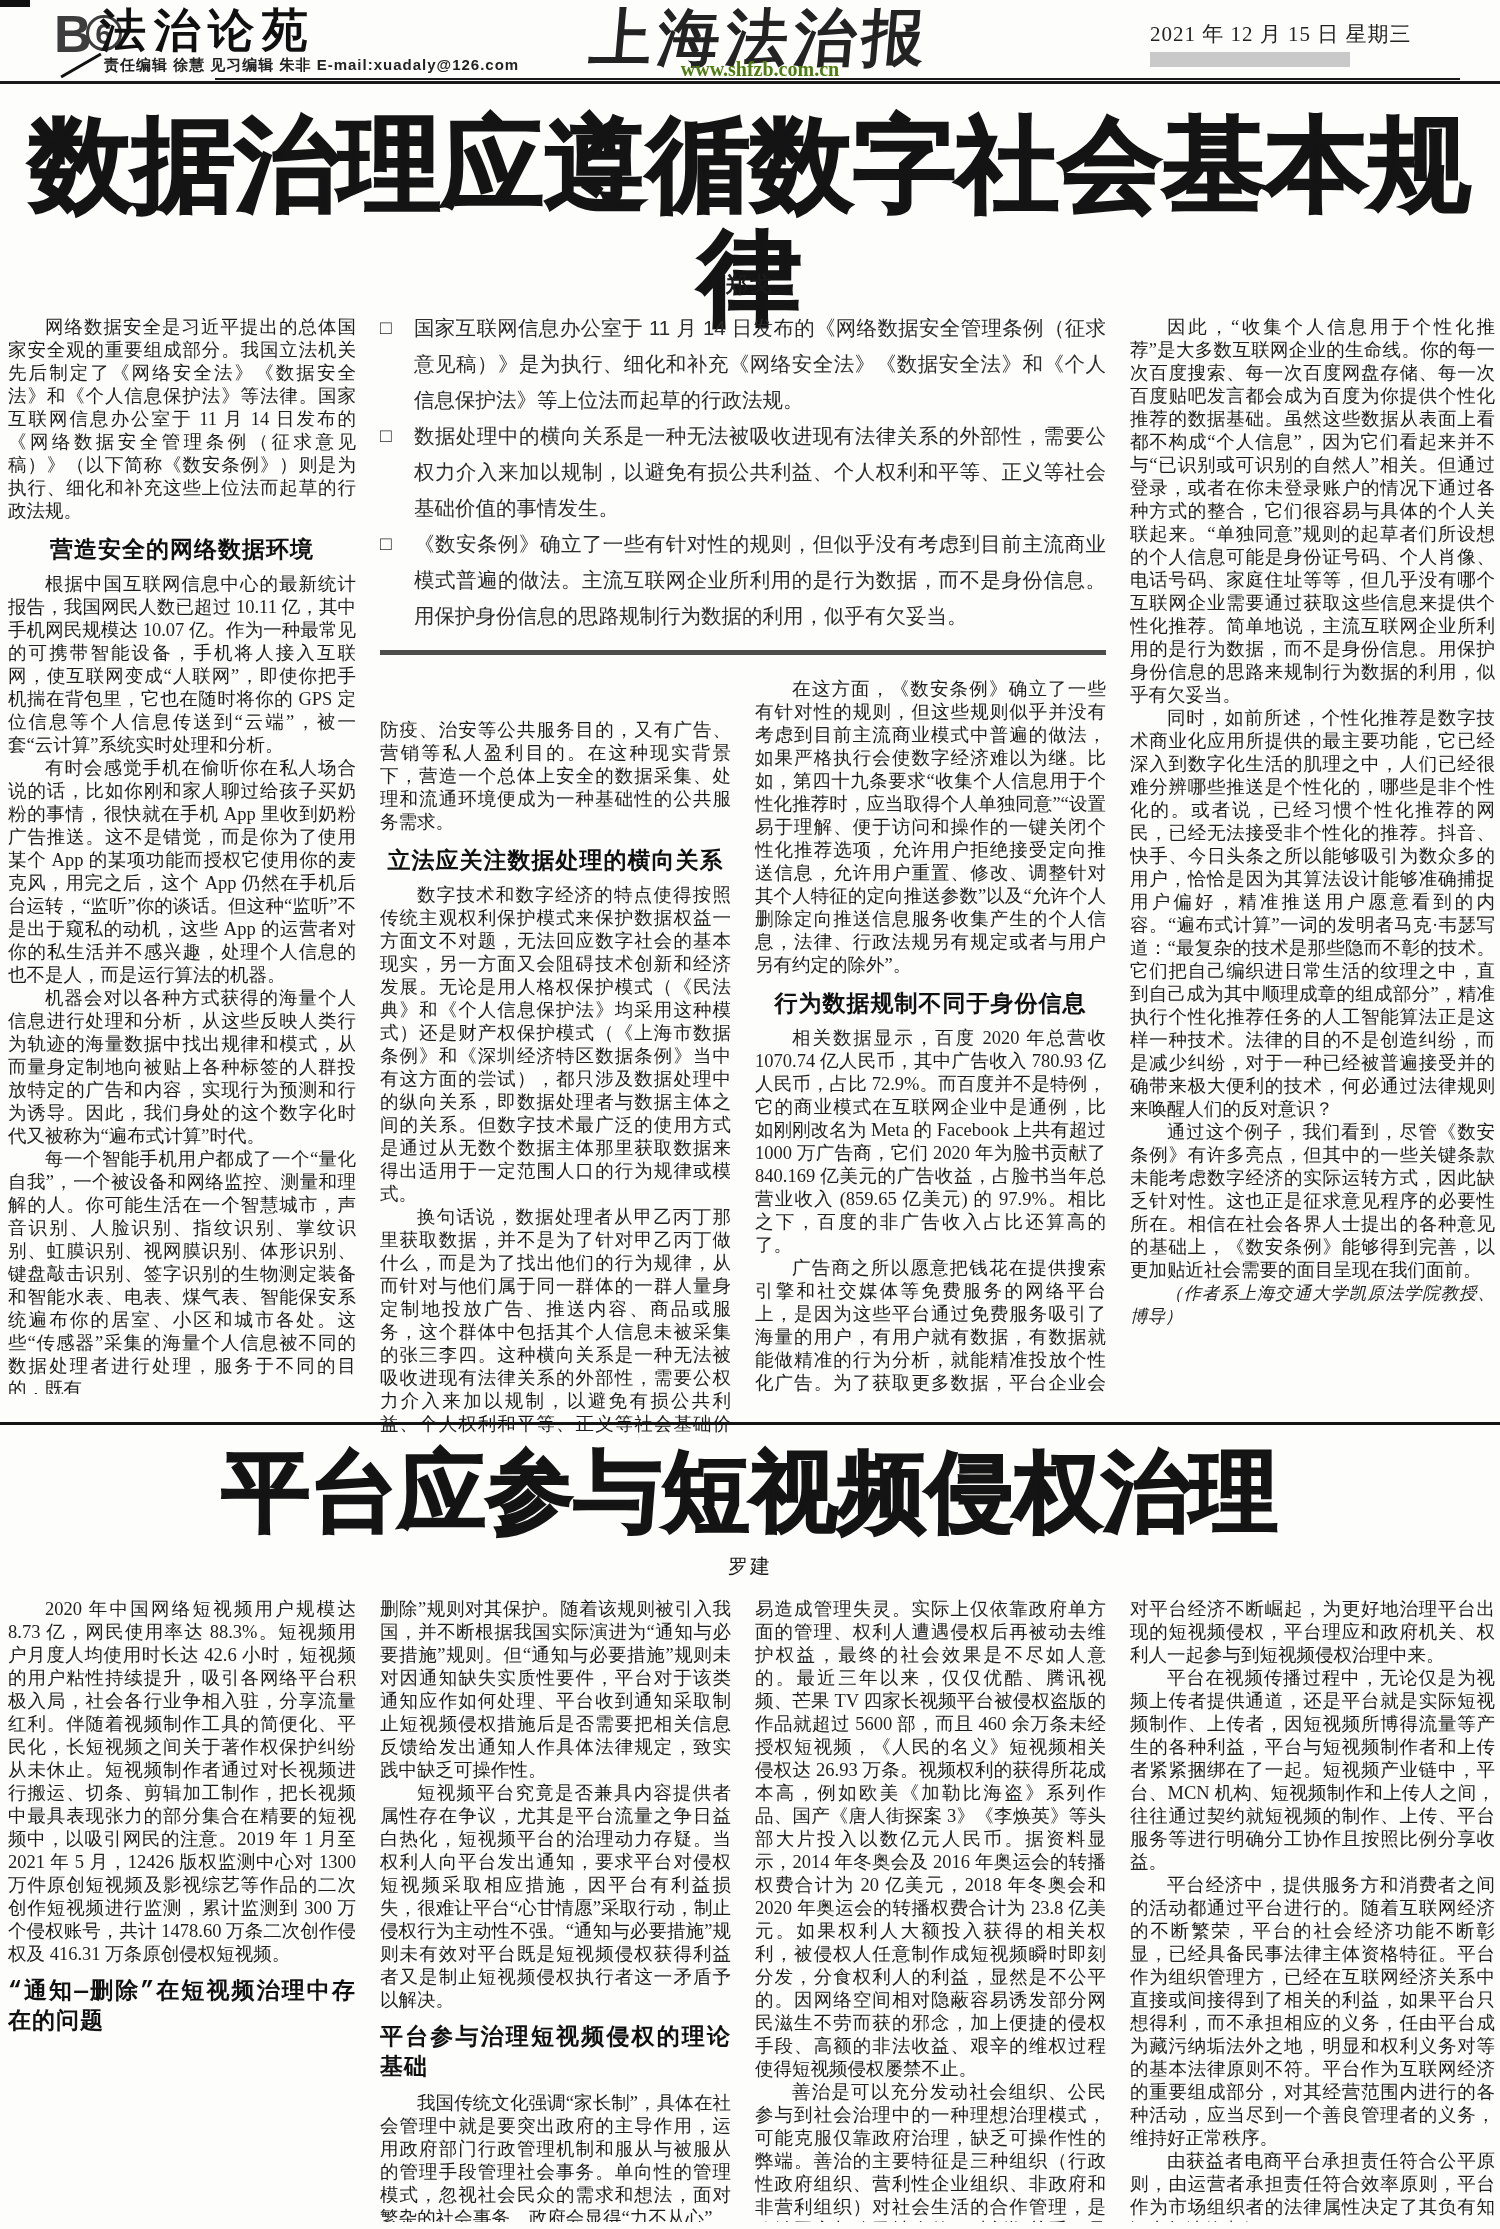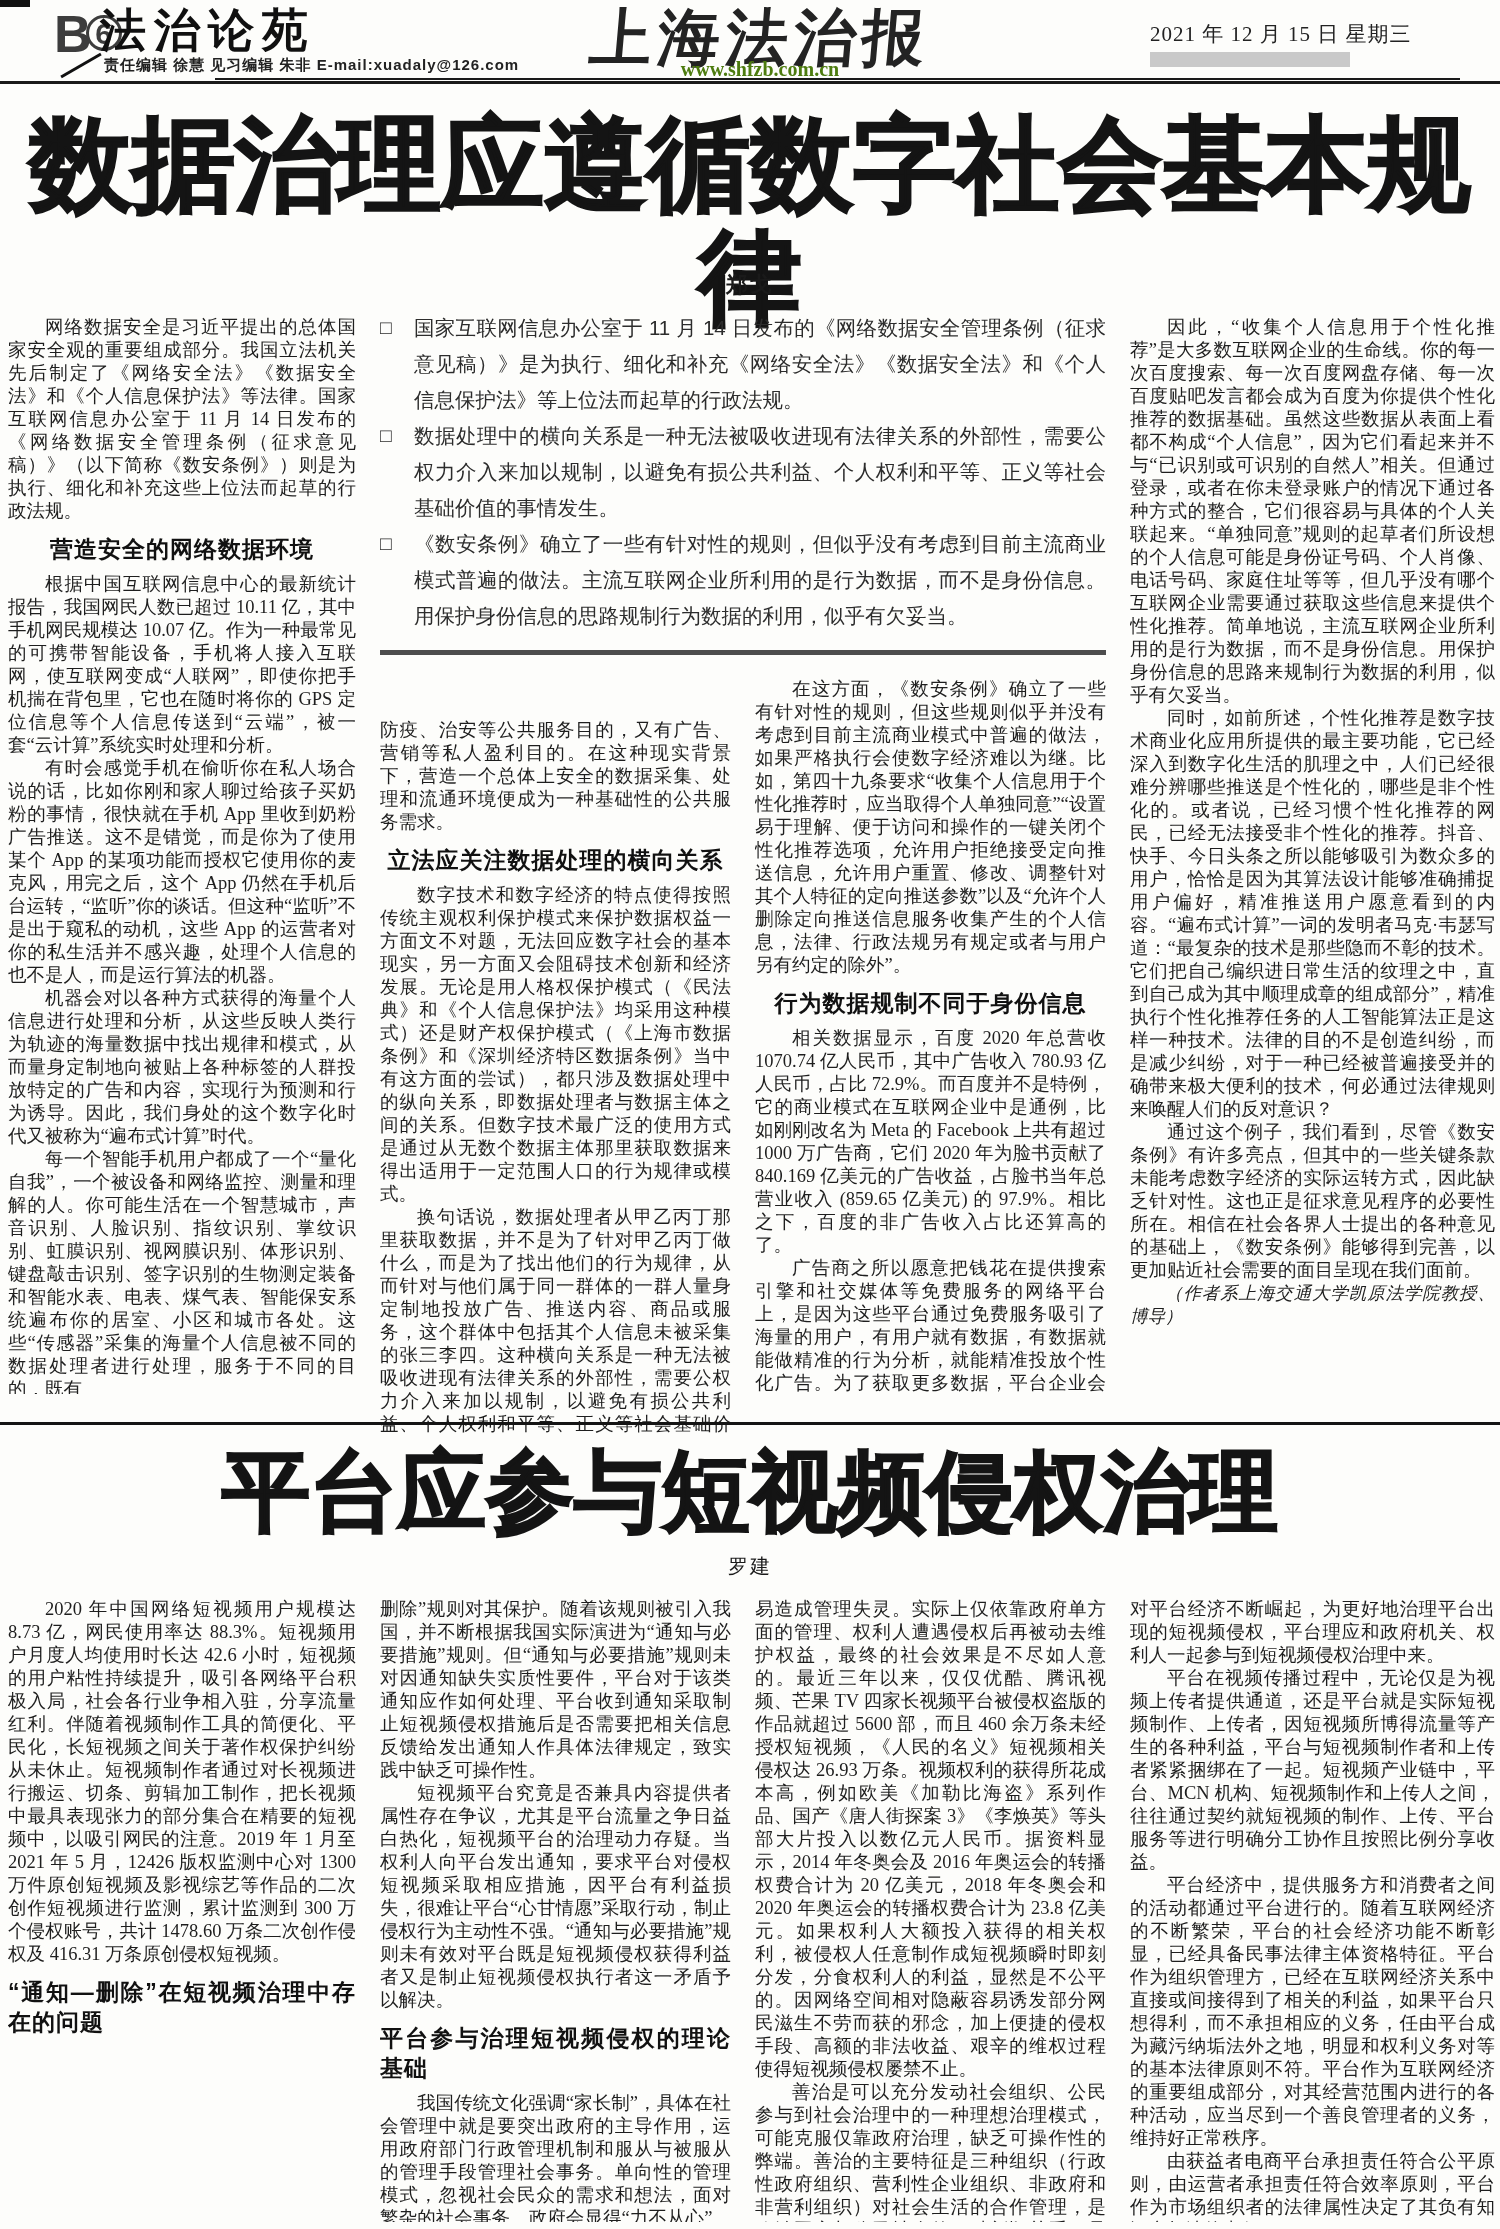--- a/index.html
+++ b/index.html
@@ -57,21 +57,21 @@
   .box-rule { position:absolute; left:380px; top:650px; width:726px; height:5px; background:#4d4d4d; }
 
   
   .col { position:absolute; overflow:hidden; text-align:justify; font-size:18.5px;
          line-height:23px; color:#1e1e1e; }
   .col p { text-indent:2em; }
   .col p.cont { text-indent:0; }
   .subhead { font-family:"Liberation Sans", sans-serif; font-weight:700; font-size:23px;
              text-align:center; letter-spacing:1px; color:#111; margin:11px 0 9px;
              text-indent:0; line-height:30px; }
-  .subhead.wrap { text-align:justify; }
+  .subhead.wrap { text-align:justify;font-family:Liberation Mono, monospace; }
   .credit { font-style:italic; font-size:17.5px; }
 
   .a1-col1 { left:8px;    top:316px; width:348px; height:1078px; }
   .a1-col2 { left:380px;  top:708px; width:351px; height:716px;margin-top:11px; }
   .a1-col3 { left:755px;  top:678px; width:351px; height:716px; }
   .a1-col4 { left:1130px; top:316px; width:365px; height:1078px; }
 
   
   .article-divider { position:absolute; left:0; top:1422px; width:1500px; height:3px; background:#141414; }
   .a2-title { position:absolute; left:0; top:1444px; width:1500px; text-align:center;

